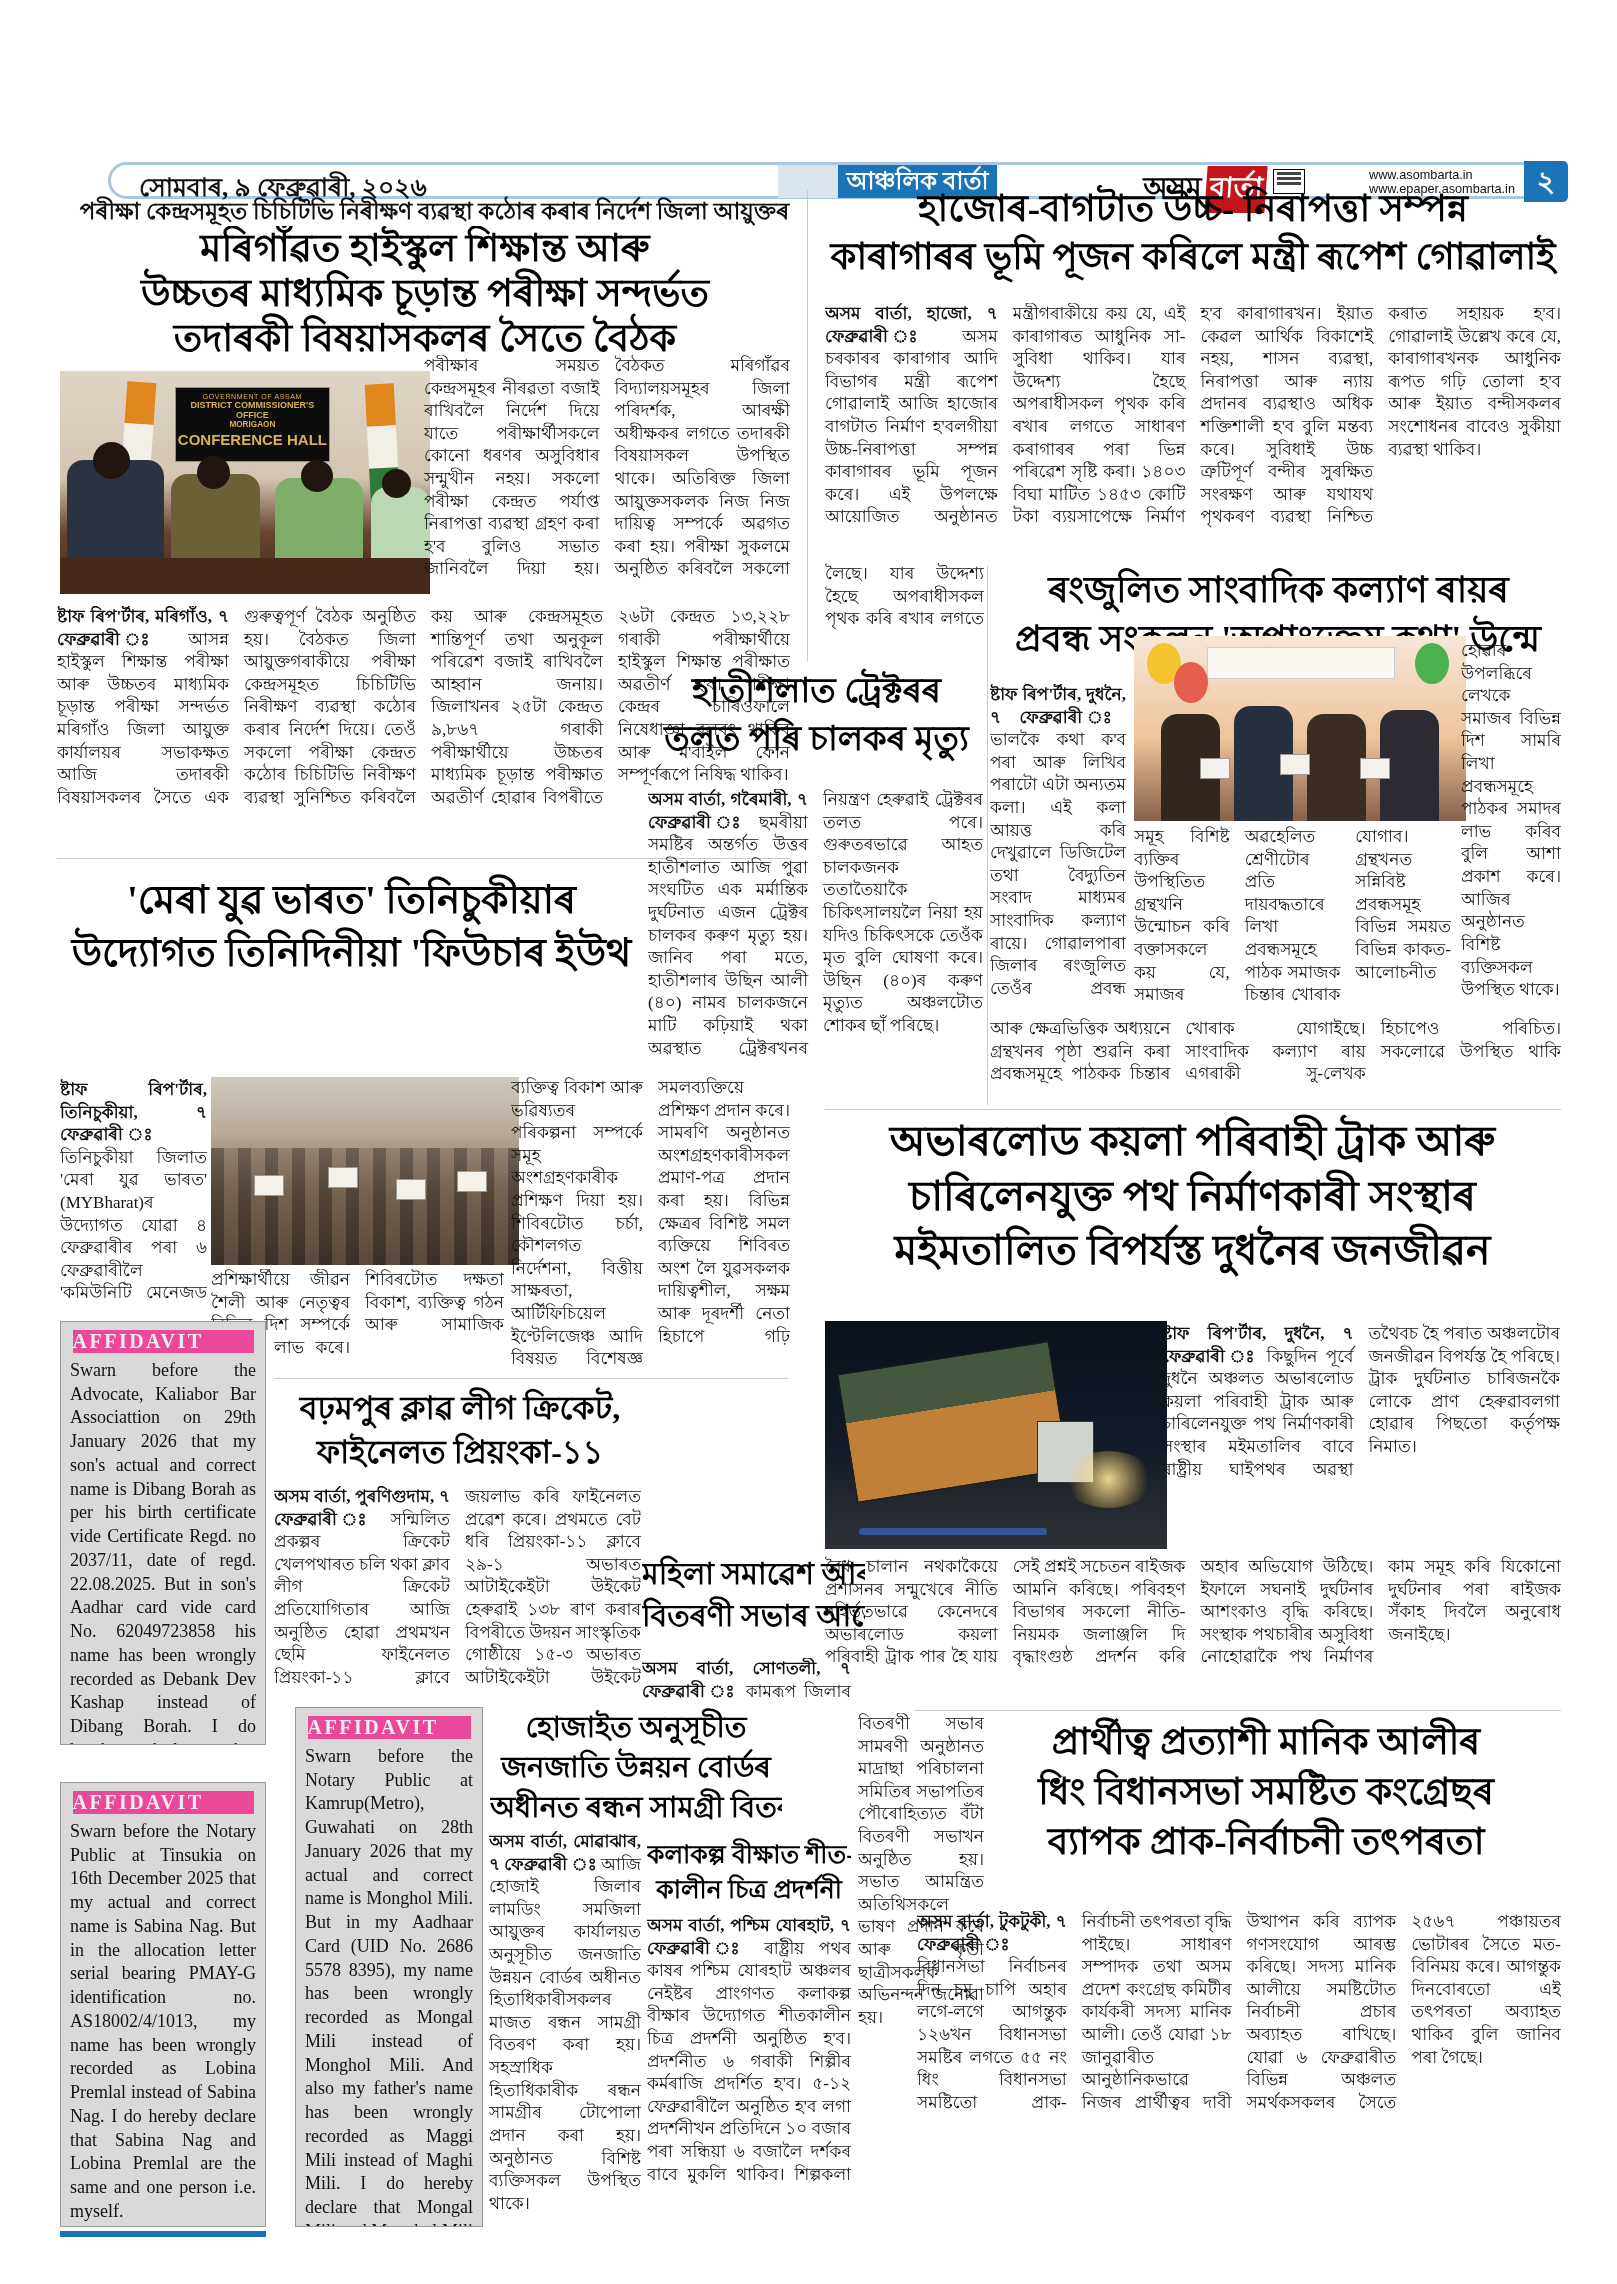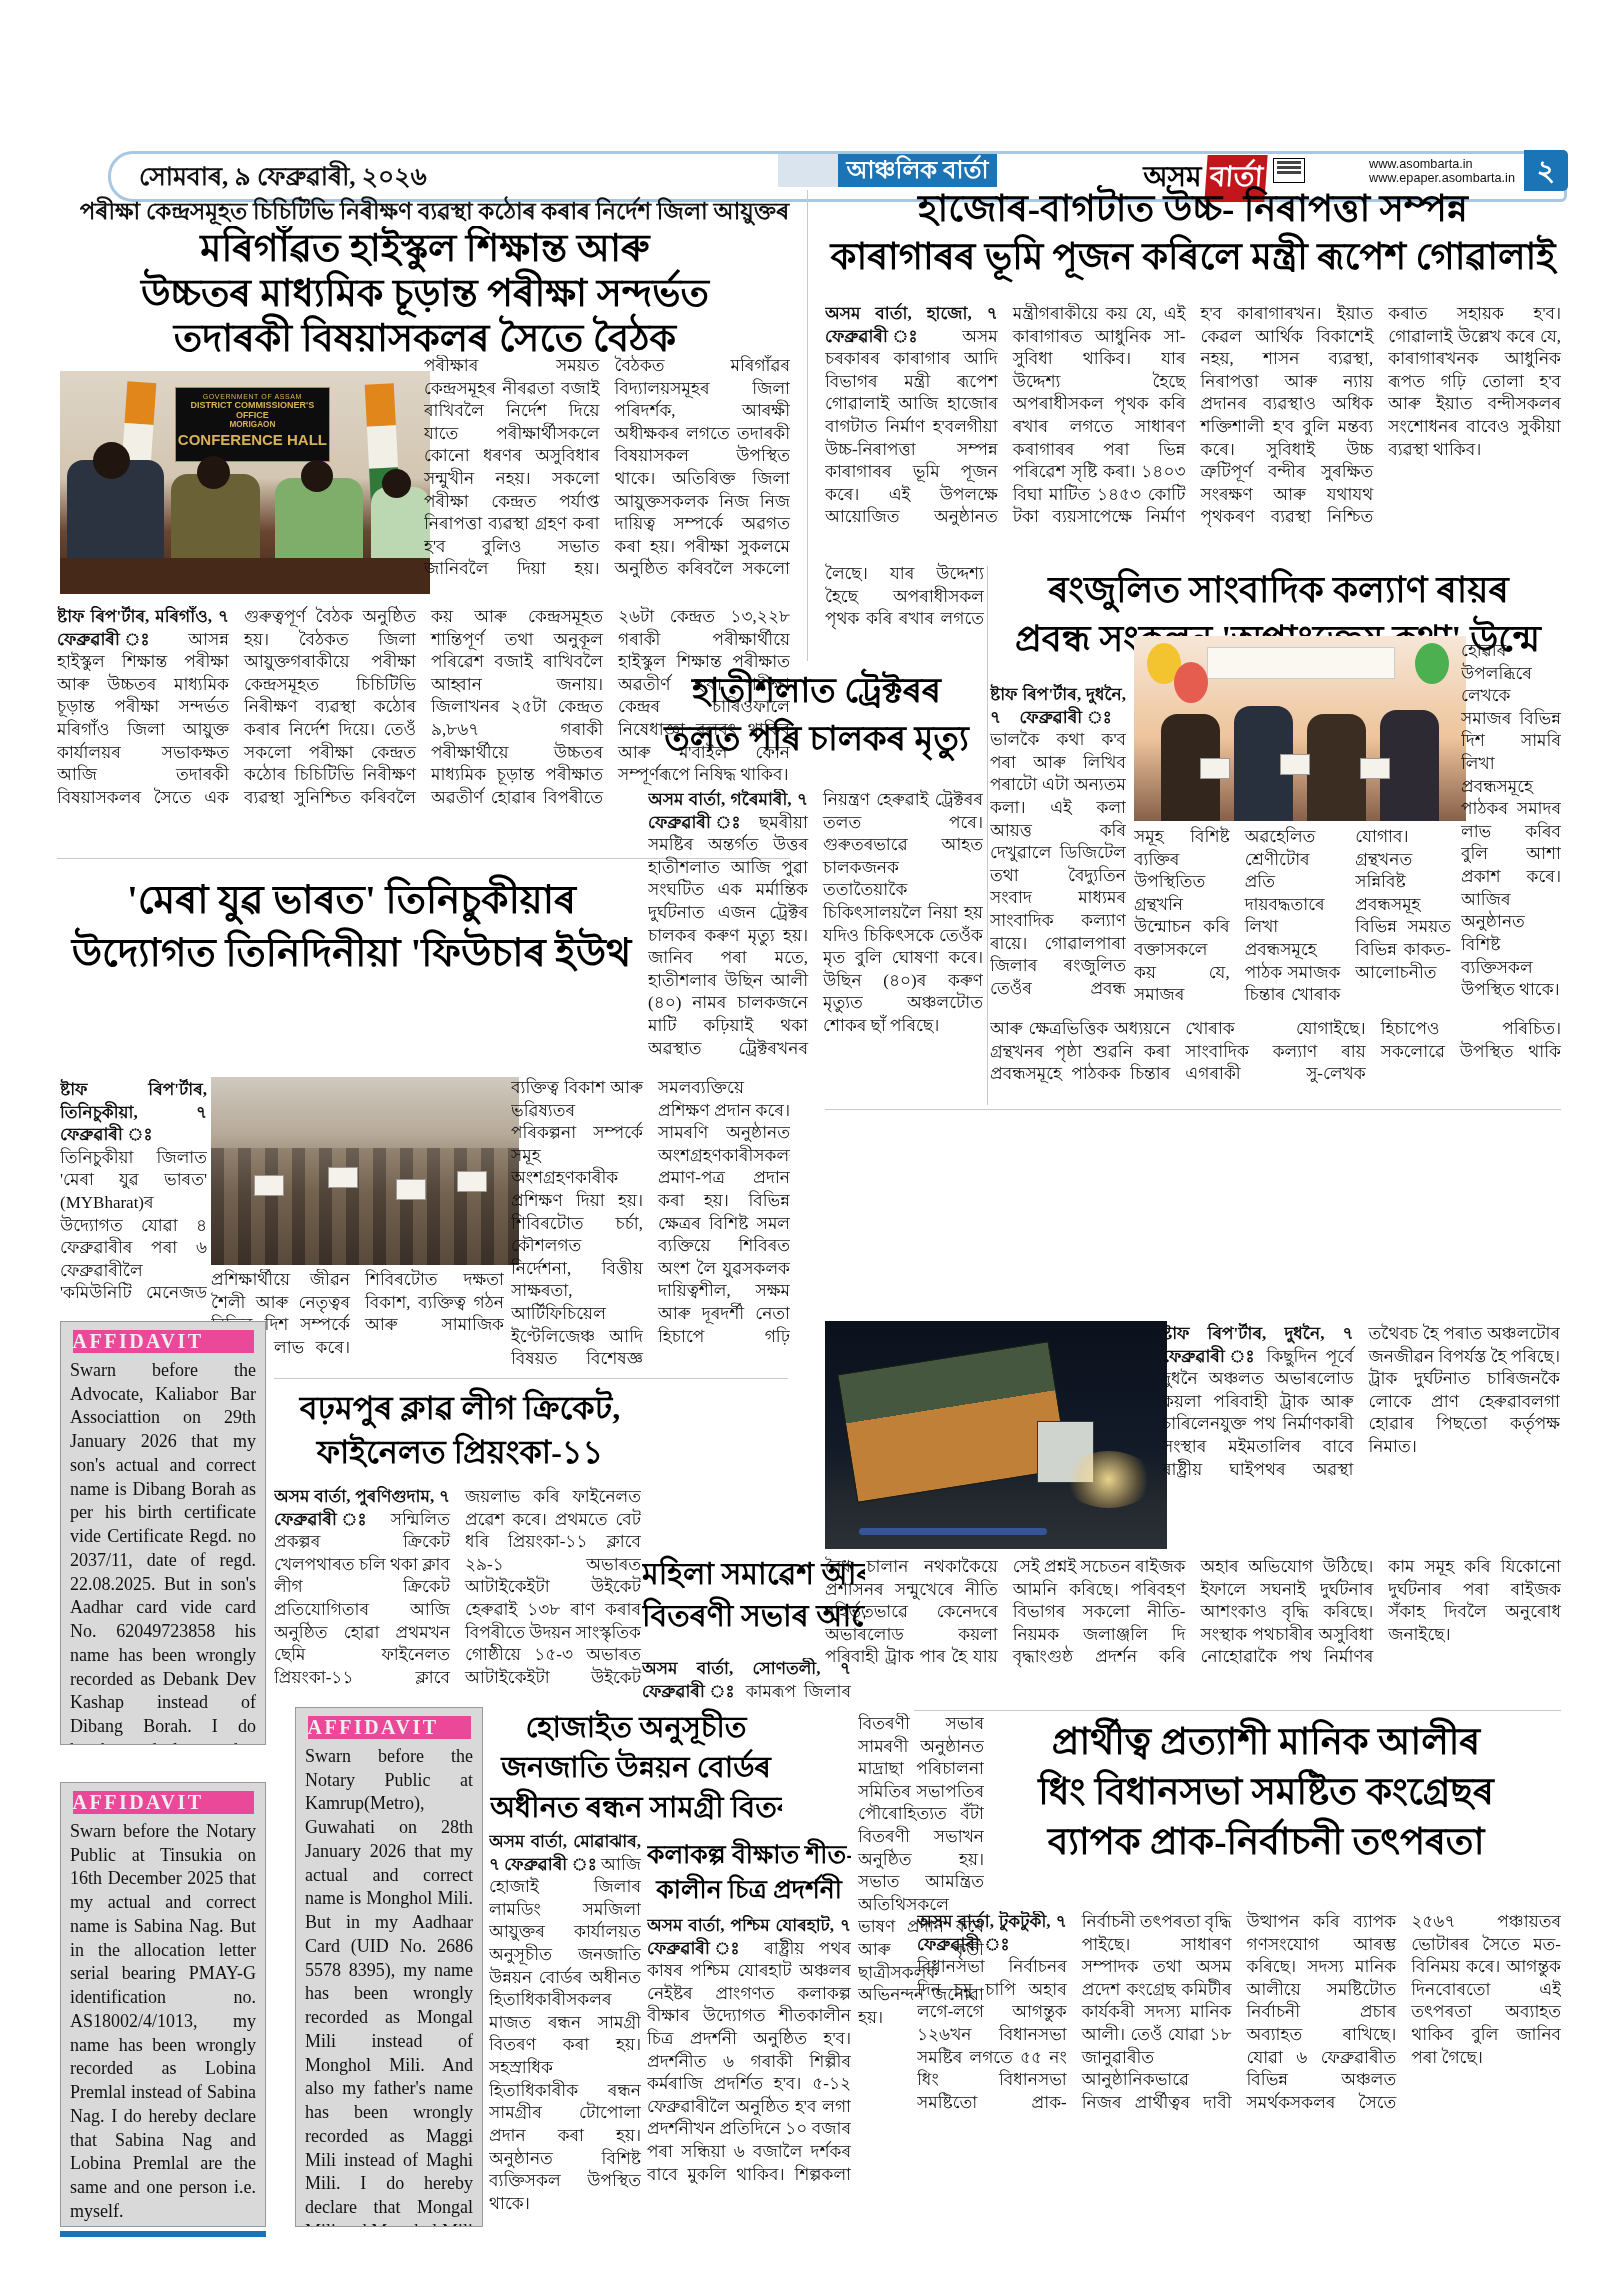--- a/index.html
+++ b/index.html
@@ -10,21 +10,21 @@
   .body-txt{font-size:17px;line-height:1.33;text-align:justify;}
   .body-txt p{margin:0;}
   .byline{font-weight:bold;}
   .hl{font-family:"Liberation Serif",serif;font-weight:bold;text-align:center;color:#000;}
   .hl div{white-space:nowrap;}
   .kicker{font-weight:bold;text-align:center;}
   .vrule{position:absolute;width:1.3px;background:#c9c9c9;}
   .hrule{position:absolute;height:1.3px;background:#c9c9c9;}
 
   
-  .masthead{position:absolute;left:108px;top:151px;width:1459px;height:51px;background:#fff;
+  .masthead{position:absolute;left:108px;top:162px;width:1459px;height:37px;background:#fff;
     border:3.8px solid #a9c7e2;border-radius:25px 6.3px 6.3px 25px;box-sizing:border-box;}
   .mh-date{position:absolute;left:28px;top:2.5px;font-size:25px;font-weight:bold;}
   .mh-seg{position:absolute;left:667px;top:0;width:60px;height:33px;background:#d9e4ef;}
   .mh-section{position:absolute;left:727px;top:0;width:159px;height:33px;background:#1b74b6;color:#fff;
     font-size:24px;font-weight:bold;text-align:center;line-height:33px;}
   .mh-logo{position:absolute;right:298px;top:1.3px;display:flex;align-items:center;gap:4px;}
   .mh-logo-black{font-size:28px;font-weight:bold;color:#000;}
   .mh-logo-red{font-size:28px;font-weight:bold;color:#fff;background:#c3161c;padding:0 3.8px;transform:skewX(-4deg);}
   .mh-npicon{position:absolute;right:259px;top:3.8px;width:32px;height:25px;border:1.9px solid #000;background:#fff;box-sizing:border-box;}
   .mh-npicon i{display:block;height:2.5px;background:#444;margin:2.5px 3.2px 0 3.2px;}
@@ -208,20 +208,25 @@
     <div class="cert" style="left:80%;top:50%;"></div>
   </div>
   <div class="abs cols c2 body-txt" style="left:211px;top:1269px;width:293px;height:103px;">
     <p>প্ৰশিক্ষাৰ্থীয়ে জীৱন শৈলী আৰু নেতৃত্বৰ বিভিন্ন দিশ সম্পৰ্কে প্ৰশিক্ষণ লাভ কৰে। শিবিৰটোত দক্ষতা বিকাশ, ব্যক্তিত্ব গঠন আৰু সামাজিক দায়বদ্ধতাৰ পাঠ দিয়া হয়।</p>
   </div>
   <div class="abs cols c2 body-txt" style="left:511px;top:1077px;width:279px;height:295px;">
     <p>ব্যক্তিত্ব বিকাশ আৰু ভৱিষ্যতৰ পৰিকল্পনা সম্পৰ্কে সমূহ অংশগ্ৰহণকাৰীক প্ৰশিক্ষণ দিয়া হয়। শিবিৰটোত চৰ্চা, কৌশলগত নিৰ্দেশনা, বিত্তীয় সাক্ষৰতা, আৰ্টিফিচিয়েল ইণ্টেলিজেঞ্চ আদি বিষয়ত বিশেষজ্ঞ সমলব্যক্তিয়ে প্ৰশিক্ষণ প্ৰদান কৰে। সামৰণি অনুষ্ঠানত অংশগ্ৰহণকাৰীসকলক প্ৰমাণ-পত্ৰ প্ৰদান কৰা হয়। বিভিন্ন ক্ষেত্ৰৰ বিশিষ্ট সমল ব্যক্তিয়ে শিবিৰত অংশ লৈ যুৱসকলক দায়িত্বশীল, সক্ষম আৰু দূৰদৰ্শী নেতা হিচাপে গঢ়ি তুলিবলৈ আহ্বান জনায়।</p>
   </div>
 
   <div class="hrule" style="left:825px;top:1109px;width:736px;"></div>
+  <div class="abs hl" style="left:837px;top:1114px;width:711px;height:203px;font-size:41px;line-height:1.33;">
+    <div>অভাৰলোড কয়লা পৰিবাহী ট্ৰাক আৰু</div>
+    <div>চাৰিলেনযুক্ত পথ নিৰ্মাণকাৰী সংস্থাৰ</div>
+    <div>মইমতালিত বিপৰ্যস্ত দুধনৈৰ জনজীৱন</div>
+  </div>
   <div class="photo truck-photo" style="left:825px;top:1321px;width:327px;height:228px;">
     <div class="truck-body"></div>
     <div class="truck-cab"></div>
     <div class="glow"></div>
     <div class="bluestreak"></div>
   </div>
   <div class="abs cols c2 body-txt" style="left:1162px;top:1323px;width:398px;height:226px;">
     <p><strong class="byline">ষ্টাফ ৰিপ'ৰ্টাৰ, দুধনৈ, ৭ ফেব্ৰুৱাৰী ঃ</strong> <span>কিছুদিন পূৰ্বে দুধনৈ অঞ্চলত অভাৰলোড কয়লা পৰিবাহী ট্ৰাক আৰু চাৰিলেনযুক্ত পথ নিৰ্মাণকাৰী সংস্থাৰ মইমতালিৰ বাবে ৰাষ্ট্ৰীয় ঘাইপথৰ অৱস্থা তথৈবচ হৈ পৰাত অঞ্চলটোৰ জনজীৱন বিপৰ্যস্ত হৈ পৰিছে। ট্ৰাক দুৰ্ঘটনাত চাৰিজনকৈ লোকে প্ৰাণ হেৰুৱাবলগা হোৱাৰ পিছতো কৰ্তৃপক্ষ নিমাত।</span></p>
   </div>
   <div class="abs cols c4 body-txt" style="left:825px;top:1556px;width:736px;height:152px;">

